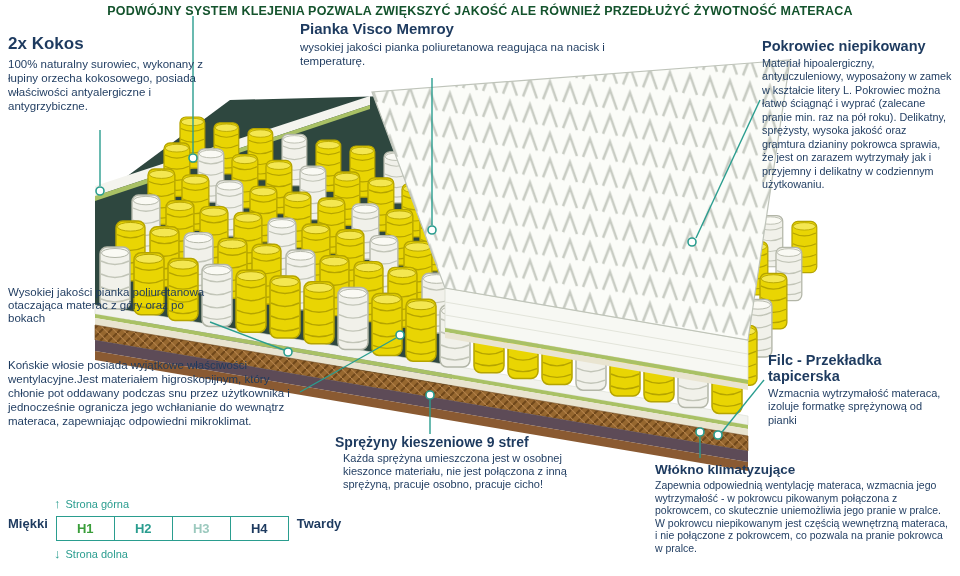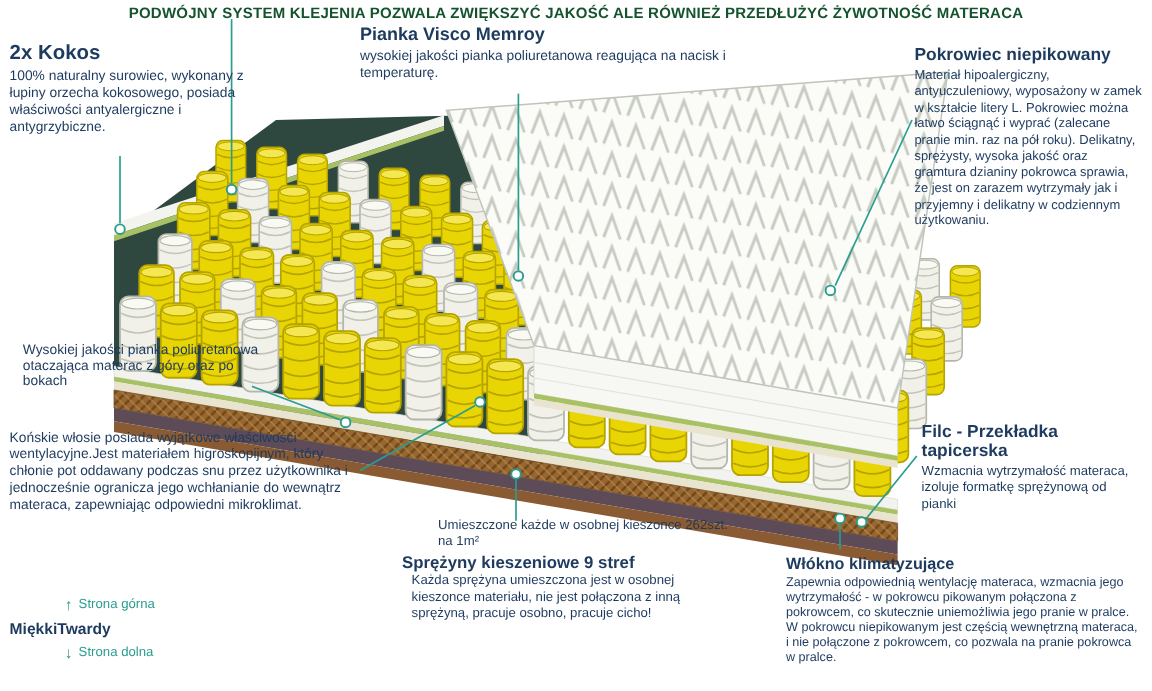--- a/index.html
+++ b/index.html
@@ -18,21 +18,21 @@
   .callout .body{font-size:11.5px;line-height:1.22;margin:0;}
   #co-kokos{left:8px;top:34px;width:200px;}
   #co-kokos .title{font-size:17px;}
   #co-visco{left:300px;top:20px;width:316px;text-align:left;}
   #co-visco .title{font-size:15px;}
   #co-pokrowiec{left:762px;top:38px;width:190px;}
   #co-pokrowiec .title{font-size:14.5px;}
   #co-pokrowiec .body{font-size:10.8px;line-height:1.25;}
   #co-t25{left:8px;top:286px;width:215px;}
   #co-t25 .title{font-size:17px;}
-  #co-t25 .body{line-height:1.12;margin-left:11px;}
+  #co-t25 .body{line-height:1.12;}
   #co-konskie{left:8px;top:358px;width:300px;}
   #co-konskie .title{font-size:16px;}
   #co-filc{left:768px;top:352px;width:184px;}
   #co-filc .title{font-size:14.5px;}
   #co-filc .body{font-size:11px;}
   #co-wlokno{left:655px;top:462px;width:298px;}
   #co-wlokno .title{font-size:13.5px;margin-bottom:2px;}
   #co-wlokno .body{font-size:10.5px;line-height:1.2;}
   #co-sprezyny{left:335px;top:432px;width:300px;}
   #co-sprezyny .title{font-size:14px;margin:2px 0;}
@@ -270,31 +270,36 @@
   <div class="title">Filc - Przekładka tapicerska</div>
   <p class="body">Wzmacnia wytrzymałość materaca, izoluje formatkę sprężynową od pianki</p>
 </div>
 
 <div class="callout" id="co-wlokno">
   <div class="title">Włókno klimatyzujące</div>
   <p class="body">Zapewnia odpowiednią wentylację materaca, wzmacnia jego wytrzymałość - w pokrowcu pikowanym połączona z pokrowcem, co skutecznie uniemożliwia jego pranie w pralce. W pokrowcu niepikowanym jest częścią wewnętrzną materaca, i nie połączone z pokrowcem, co pozwala na pranie pokrowca w pralce.</p>
 </div>
 
 <div class="callout" id="co-sprezyny">
-  <p class="body indent">Umieszczone każde w osobnej kieszonce 262szt. na 1m²</p>
   <div class="title">Sprężyny kieszeniowe 9 stref</div>
   <p class="body second">Każda sprężyna umieszczona jest w osobnej kieszonce materiału, nie jest połączona z inną sprężyną, pracuje osobno, pracuje cicho!</p>
 </div>
 
 <div id="scale">
   <div class="scale-side">
     <span class="arrow">↑</span>
     <span>Strona górna</span>
   </div>
   <div class="scale-main">
     <span class="endlabel">Miękki</span>
+    <div class="boxes">
+      <span class="cell h1">H1</span>
+      <span class="cell h2">H2</span>
+      <span class="cell h3">H3</span>
+      <span class="cell h4">H4</span>
+    </div>
     <span class="endlabel">Twardy</span>
   </div>
   <div class="scale-side">
     <span class="arrow">↓</span>
     <span>Strona dolna</span>
   </div>
 </div>
 
 </body></html>

